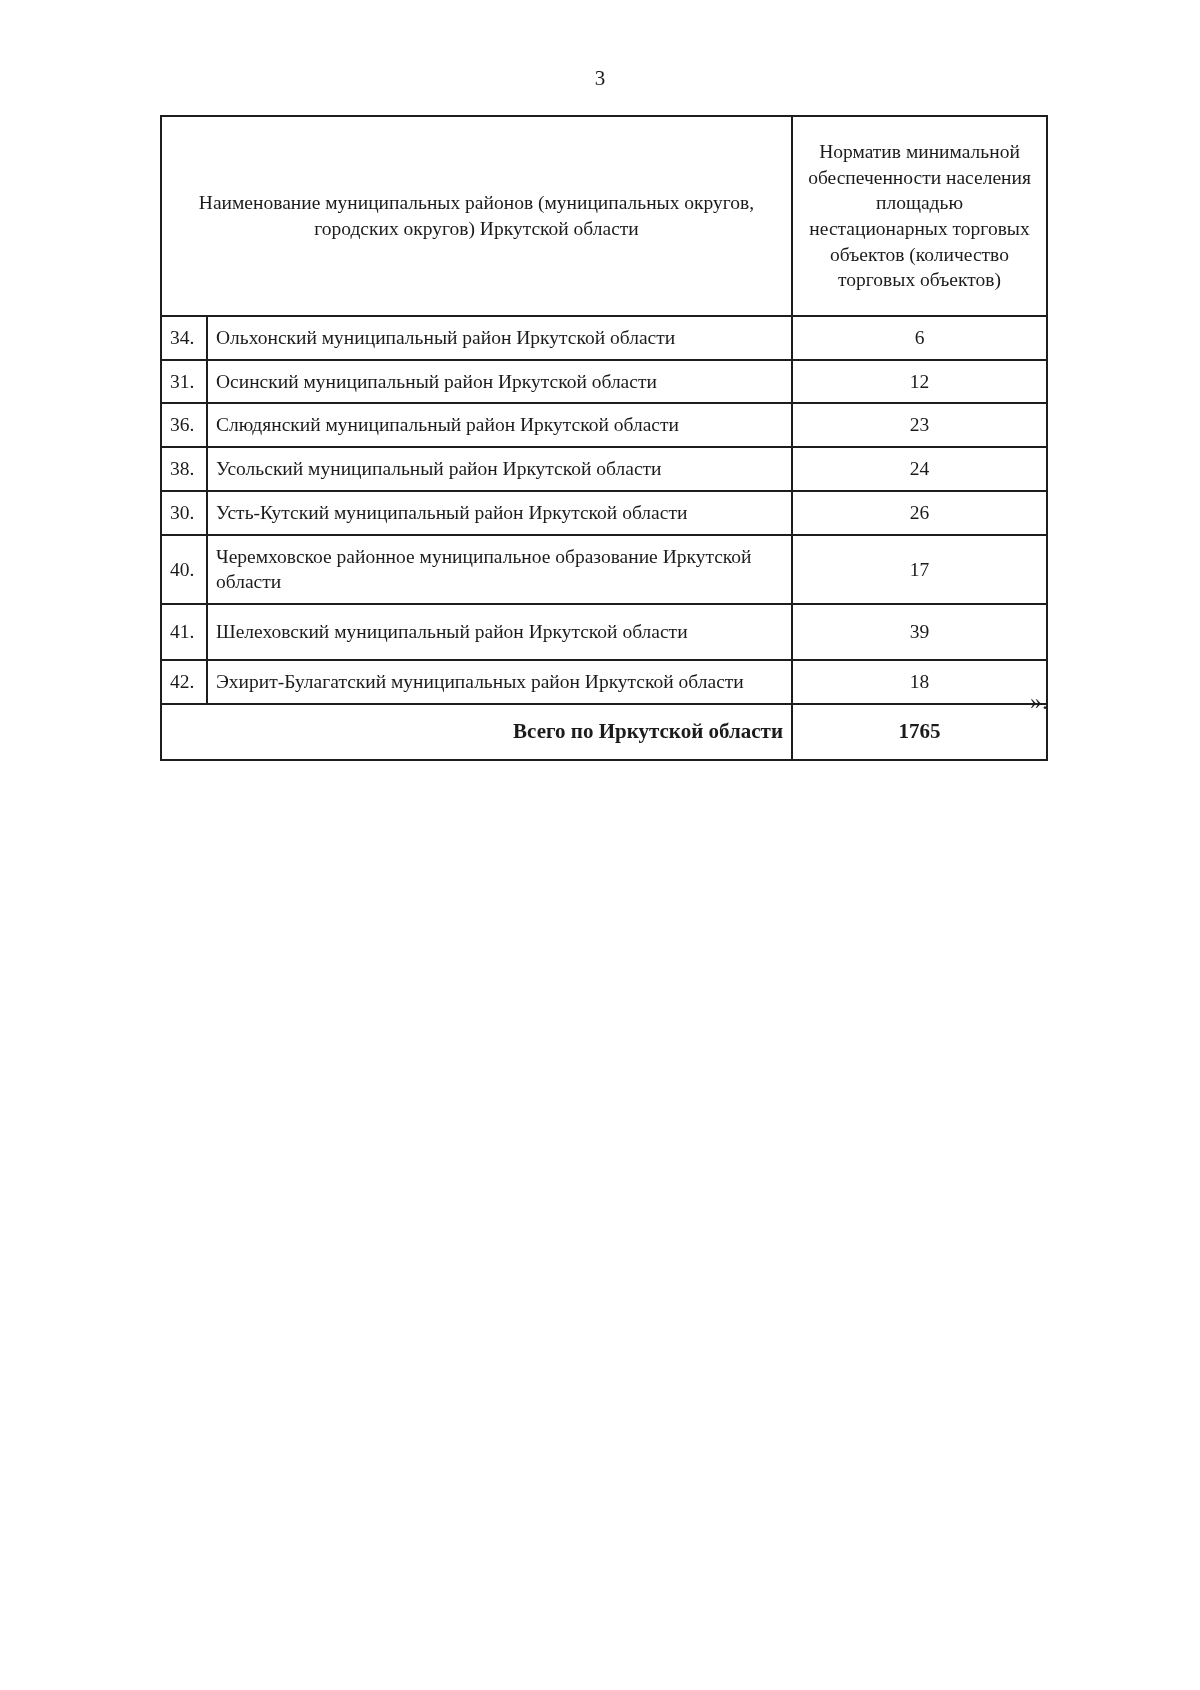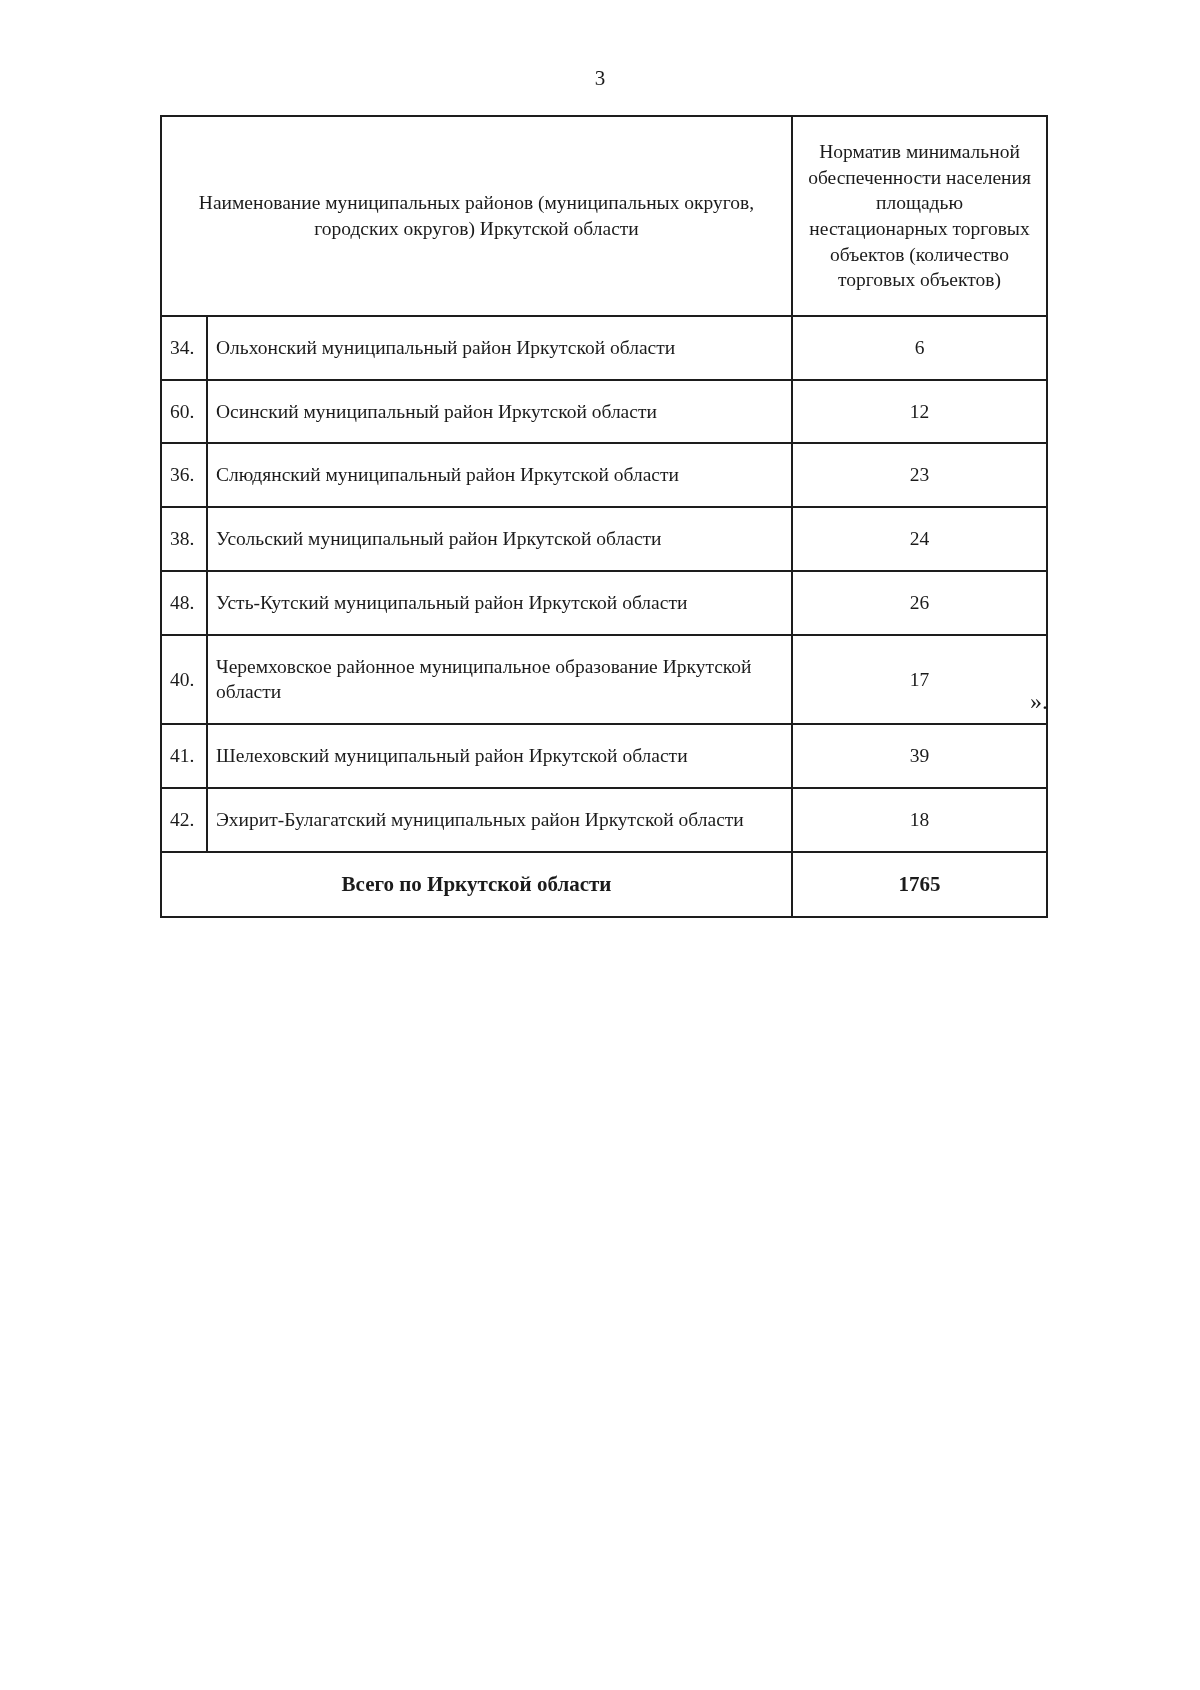--- a/index.html
+++ b/index.html
@@ -35,21 +35,21 @@
     border-collapse: collapse;
     width: 886px;
     table-layout: fixed;
   }
   table.doc-table td, table.doc-table th {
     border: 2px solid #1d1d1d;
     font-weight: normal;
     font-size: 19.5px;
     line-height: 1.32;
     vertical-align: middle;
-    padding: 18px 8px;
+    padding: 8px 8px;
     overflow: hidden;
   }
   col.col-num   { width: 46px; }
   col.col-name  { width: 585px; }
   col.col-value { width: 255px; }
 
   tr.header-row { height: 200px; }
   tr.header-row th {
     text-align: center;
     vertical-align: middle;
@@ -74,21 +74,21 @@
   td.cell-value {
     text-align: center;
   }
 
   tr.total-row { height: 56px; }
   tr.total-row td {
     font-weight: bold;
     font-size: 21px;
   }
   td.total-label {
-    text-align: center;
+    text-align: right;
     padding-left: 14px;
   }
   td.total-value {
     text-align: center;
     border-radius: 25px;
   }
 
   .closing-mark {
     position: absolute;
     top: 688px;
@@ -116,36 +116,36 @@
         <th colspan="2">Наименование муниципальных районов (муниципальных округов, городских округов) Иркутской области</th>
         <th class="value-header">Норматив минимальной обеспеченности населения площадью нестационарных торговых объектов (количество торговых объектов)</th>
       </tr>
 
       <tr class="data-row">
         <td class="cell-num">34.</td>
         <td class="cell-name">Ольхонский муниципальный район Иркутской области</td>
         <td class="cell-value">6</td>
       </tr>
       <tr class="data-row">
-        <td class="cell-num">60.</td>
+        <td class="cell-num">31.</td>
         <td class="cell-name">Осинский муниципальный район Иркутской области</td>
         <td class="cell-value">12</td>
       </tr>
       <tr class="data-row">
         <td class="cell-num">36.</td>
         <td class="cell-name">Слюдянский муниципальный район Иркутской области</td>
         <td class="cell-value">23</td>
       </tr>
       <tr class="data-row">
         <td class="cell-num">38.</td>
         <td class="cell-name">Усольский муниципальный район Иркутской области</td>
         <td class="cell-value">24</td>
       </tr>
       <tr class="data-row">
-        <td class="cell-num">48.</td>
+        <td class="cell-num">30.</td>
         <td class="cell-name">Усть-Кутский муниципальный район Иркутской области</td>
         <td class="cell-value">26</td>
       </tr>
       <tr class="data-row">
         <td class="cell-num">40.</td>
         <td class="cell-name">Черемховское районное муниципальное образование Иркутской области</td>
         <td class="cell-value">17</td>
       </tr>
       <tr class="data-row">
         <td class="cell-num">41.</td>

